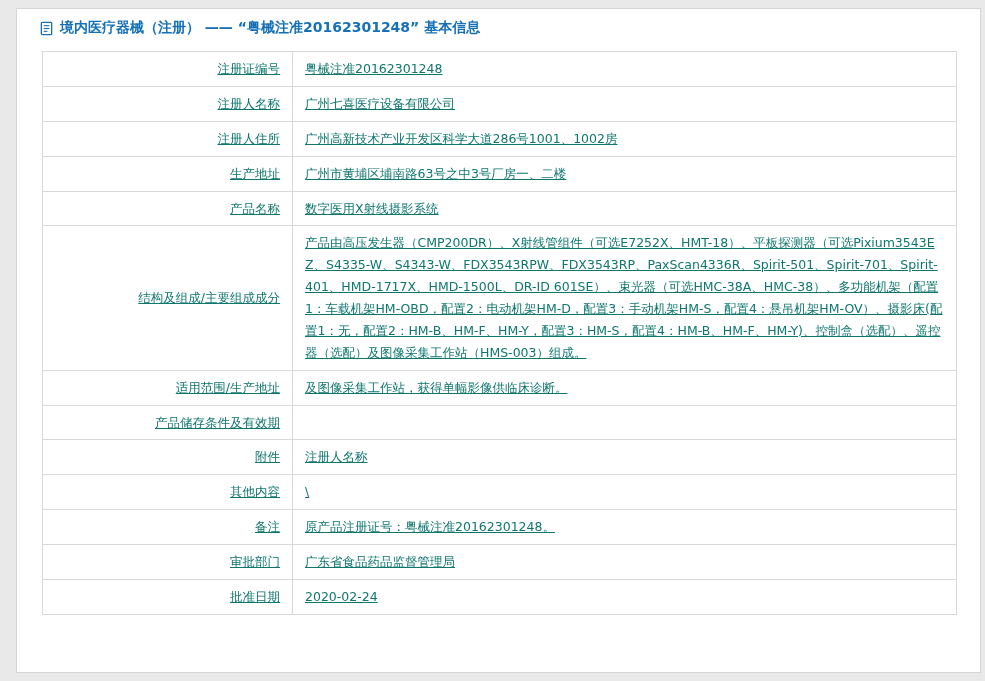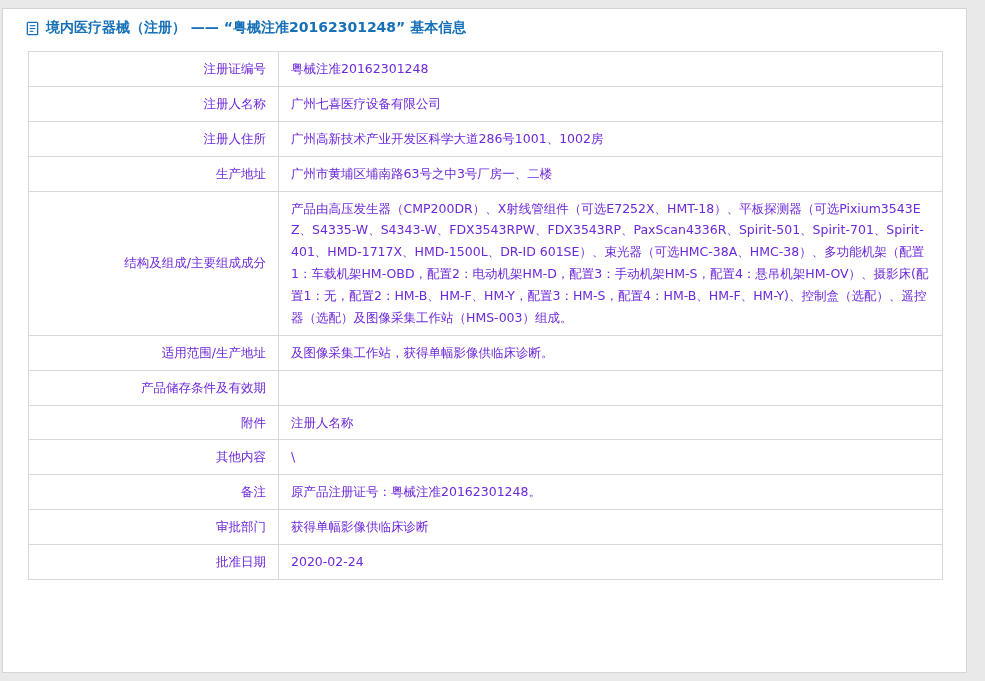--- a/index.html
+++ b/index.html
@@ -6,21 +6,21 @@
   html, body {
     margin: 0;
     padding: 0;
     background: #ebebeb;
     font-family: "DejaVu Sans", "Liberation Sans", sans-serif;
   }
   .page {
     width: 985px;
     height: 681px;
     background: #e9e9e9;
-    padding: 8px 2px;
+    padding: 8px 16px;
   }
   .panel {
     background: #ffffff;
     border: 1px solid #d5d5d5;
     width: 965px;
     height: 665px;
     overflow: hidden;
   }
   .titlebar {
     display: flex;
@@ -38,25 +38,26 @@
   }
   table.info {
     border-collapse: collapse;
     margin: 8px 25px 0 25px;
     width: 915px;
     table-layout: fixed;
   }
   table.info td {
     border: 1px solid #d8d8d8;
     font-size: 12.5px;
-    color: #6d28d9;
+    color: #0f766e;
     padding: 6px 12px;
     line-height: 1.75;
     vertical-align: middle;
     word-break: break-all;
+    text-decoration: underline;
   }
   td.lbl {
     width: 250px;
     text-align: right;
     color: #333333;
     background: #ffffff;
     white-space: nowrap;
   }
   td.val {
     text-align: left;
@@ -92,20 +93,24 @@
         </tr>
         <tr>
           <td class="lbl">注册人住所</td>
           <td class="val">广州高新技术产业开发区科学大道286号1001、1002房</td>
         </tr>
         <tr>
           <td class="lbl">生产地址</td>
           <td class="val">广州市黄埔区埔南路63号之中3号厂房一、二楼</td>
         </tr>
         <tr>
+          <td class="lbl">产品名称</td>
+          <td class="val">数字医用X射线摄影系统</td>
+        </tr>
+        <tr>
           <td class="lbl">结构及组成/主要组成成分</td>
           <td class="val">产品由高压发生器（CMP200DR）、X射线管组件（可选E7252X、HMT-18）、平板探测器（可选Pixium3543EZ、S4335-W、S4343-W、FDX3543RPW、FDX3543RP、PaxScan4336R、Spirit-501、Spirit-701、Spirit-401、HMD-1717X、HMD-1500L、DR-ID 601SE）、束光器（可选HMC-38A、HMC-38）、多功能机架（配置1：车载机架HM-OBD，配置2：电动机架HM-D，配置3：手动机架HM-S，配置4：悬吊机架HM-OV）、摄影床(配置1：无，配置2：HM-B、HM-F、HM-Y，配置3：HM-S，配置4：HM-B、HM-F、HM-Y)、控制盒（选配）、遥控器（选配）及图像采集工作站（HMS-003）组成。</td>
         </tr>
         <tr>
           <td class="lbl">适用范围/生产地址</td>
           <td class="val">及图像采集工作站，获得单幅影像供临床诊断。</td>
         </tr>
         <tr>
           <td class="lbl">产品储存条件及有效期</td>
           <td class="val"></td>
@@ -117,21 +122,21 @@
         <tr>
           <td class="lbl">其他内容</td>
           <td class="val">\</td>
         </tr>
         <tr>
           <td class="lbl">备注</td>
           <td class="val">原产品注册证号：粤械注准20162301248。</td>
         </tr>
         <tr>
           <td class="lbl">审批部门</td>
-          <td class="val">获得单幅影像供临床诊断</td>
+          <td class="val">广东省食品药品监督管理局</td>
         </tr>
         <tr>
           <td class="lbl">批准日期</td>
           <td class="val">2020-02-24</td>
         </tr>
 
       </tbody>
     </table>
 
   </div>

